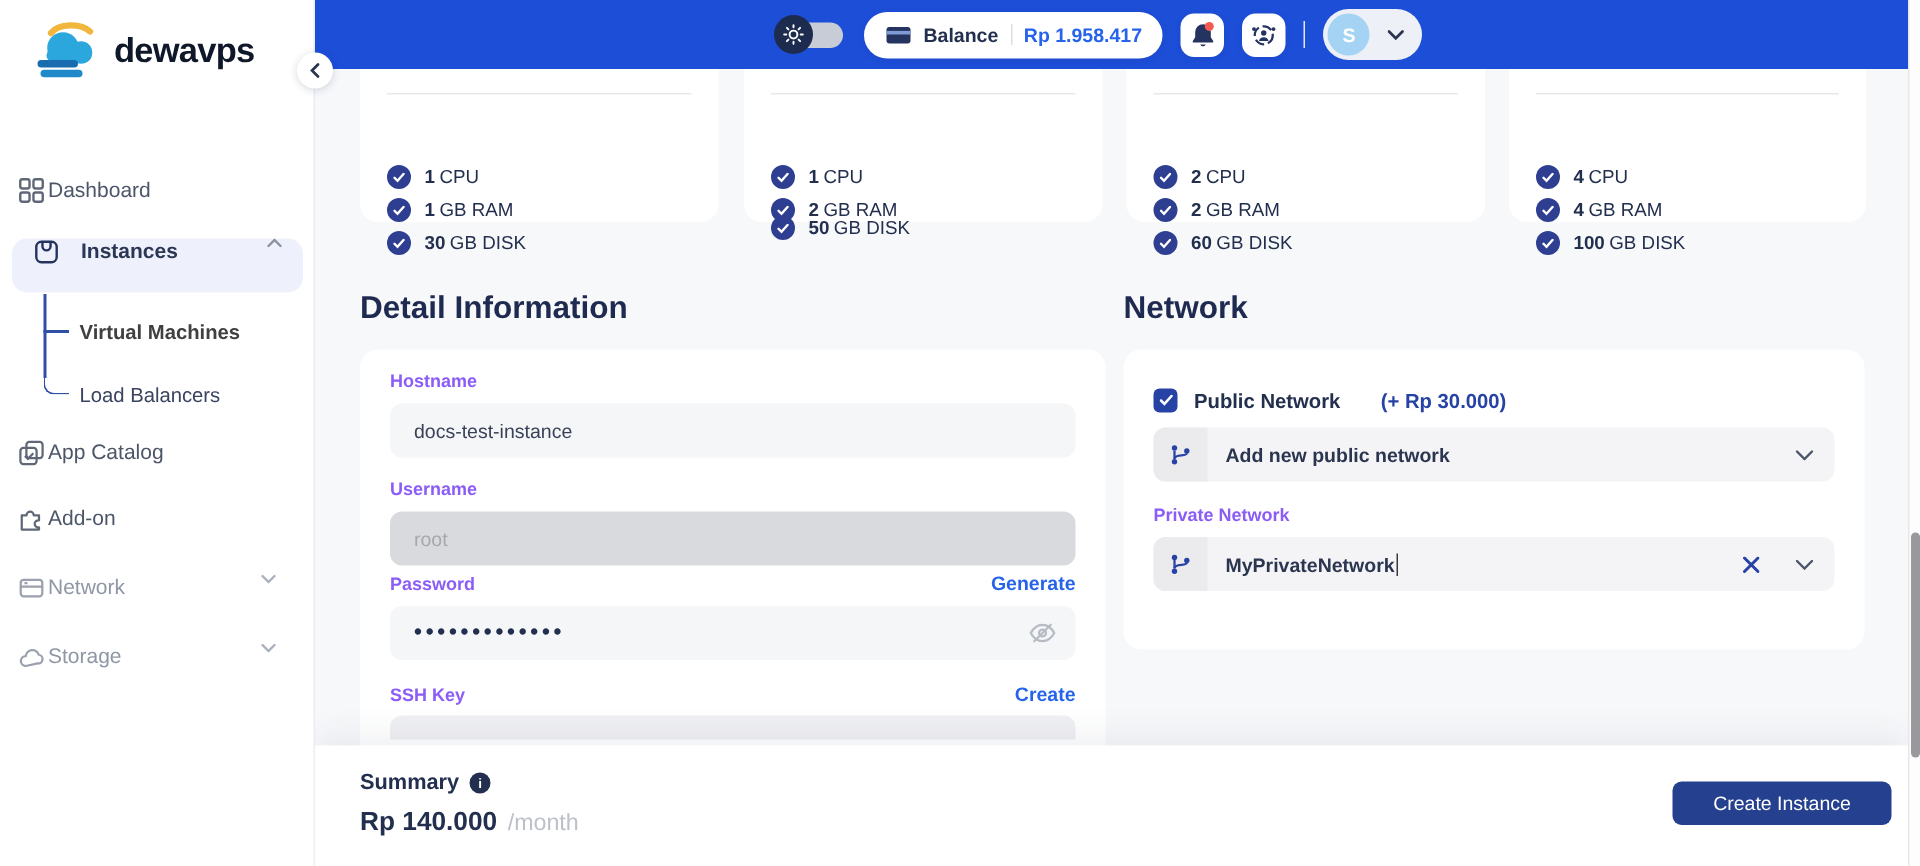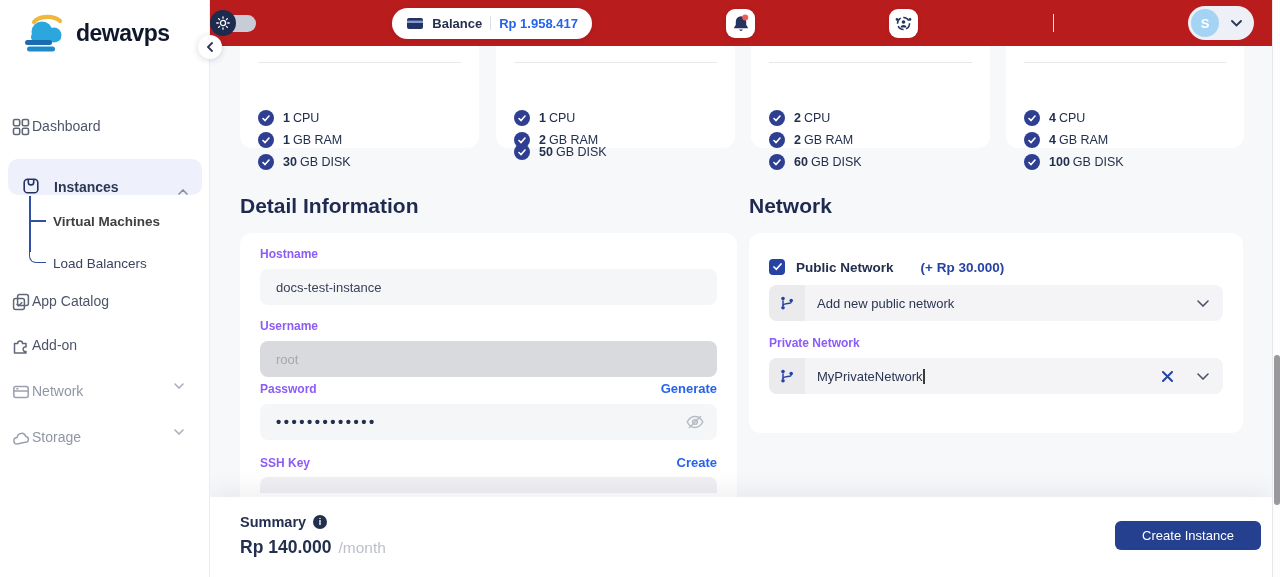--- a/index.html
+++ b/index.html
@@ -15,35 +15,35 @@
   .logo { position:absolute; left:18px; top:12px; display:flex; align-items:center; gap:6px; }
   .logo-text { font-size:23px; font-weight:700; color:#0f172a; letter-spacing:-0.5px; }
   .collapse-btn { position:absolute; left:198px; top:35px; width:24px; height:24px;
     background:#fff; border-radius:50%; box-shadow:0 1px 6px rgba(30,40,80,.18);
     display:flex; align-items:center; justify-content:center; z-index:40; cursor:pointer; }
   .nav-item { position:absolute; left:12px; width:186px; height:28px;
     display:flex; align-items:flex-start; gap:2px; cursor:pointer; }
   .nav-item .lbl { font-size:14px; color:#4d5568; }
   .nav-item.dim .lbl { color:#8f96a5; }
   .nav-active { position:absolute; left:8px; top:159px; width:194px; height:36px;
-    background:#eef1fb; border-radius:10px; display:flex; align-items:flex-end;
+    background:#eef1fb; border-radius:10px; display:flex; align-items:flex-start;
     gap:14px; padding-left:14px; cursor:pointer; }
   .nav-active .lbl { font-size:14px; color:#2c3655; font-weight:600; }
   .chev-right { margin-left:auto; margin-right:14px; }
   .tree-v { position:absolute; left:29px; top:196px; width:1.5px; height:56px; background:#3050a8; }
   .tree-h1 { position:absolute; left:29px; top:220px; width:17px; height:1.5px; background:#3050a8; }
   .tree-elbow { position:absolute; left:29px; top:250px; width:17px; height:13px;
     border-left:1.5px solid #3050a8; border-bottom:1.5px solid #3050a8; border-bottom-left-radius:7px; }
   .sub-item { position:absolute; left:53px; font-size:13.5px; cursor:pointer; }
   .sub-item.active { color:#404040; font-weight:700; }
   .sub-item.normal { color:#3a4461; font-weight:500; }
   
   .topbar { position:absolute; left:210px; top:0; width:1062px; height:46px;
-    background:#b91c1c; z-index:10; display:flex; align-items:center;
-    justify-content:space-between; padding-right:18px; gap:12px; }
+    background:#1d4ed8; z-index:10; display:flex; align-items:center;
+    justify-content:center; padding-right:18px; gap:12px; }
   .theme-toggle { position:relative; width:48px; height:28px; cursor:pointer; }
   .toggle-track { position:absolute; left:12px; top:6px; width:34px; height:17px;
     background:#c7ccd6; border-radius:9px; }
   .toggle-knob { position:absolute; left:0; top:1px; width:26px; height:26px;
     background:#1d2b4f; border-radius:50%; display:flex; align-items:center; justify-content:center; }
   .balance-pill { height:31px; background:#fff; border-radius:17px;
     box-shadow:0 1px 5px rgba(30,40,80,.10); display:flex; align-items:center;
     padding:0 14px; gap:8px; cursor:pointer; }
   .balance-lbl { font-size:13px; font-weight:700; color:#232f4e; }
   .balance-sep { width:1px; height:14px; background:#dcdfe6; }
@@ -84,21 +84,21 @@
   .password-box { position:relative; display:flex; align-items:center; }
   .pw-dots { font-size:15px; font-weight:700; color:#232f4e; letter-spacing:2.5px; line-height:36px; }
   .pw-eye { position:absolute; right:12px; top:8px; cursor:pointer; }
   .partial-input { margin-top:7px; height:16px; background:#f0f0f3; border-radius:8px 8px 0 0; }
   .checkbox-row { display:flex; align-items:center; gap:11px; margin-top:6px; }
   .checkbox { width:16px; height:16px; background:#2742a5; border-radius:4px;
     display:flex; align-items:center; justify-content:center; cursor:pointer; flex:none; }
   .cb-label { font-size:13.5px; font-weight:700; color:#232f4e; }
   .cb-price { font-size:13.5px; font-weight:700; color:#2742a5;margin-left:16px; }
   .select { position:relative; height:36px; background:#f4f4f7; border-radius:8px;
-    display:flex; align-items:center; cursor:pointer; }
+    display:flex; align-items:center; cursor:pointer;font-weight:bold; }
   .select-icon-cell { width:36px; height:36px; background:#ebebee; border-radius:8px 0 0 8px;
     display:flex; align-items:center; justify-content:center; flex:none; }
   .select-text { font-size:13px; color:#2b3550; margin-left:12px; }
   .select-chev { position:absolute; right:14px; top:15px; }
   .select-clear { position:absolute; right:48px; top:10px; width:16px; height:16px; cursor:pointer; }
   .text-cursor { display:inline-block; width:1.5px; height:15px; background:#3a3a3a;
     vertical-align:middle; margin-left:1px; }
   
   .bottom-bar { position:absolute; left:210px; top:497px; width:1062px; height:80px;
     background:#fff; box-shadow:0 -8px 20px rgba(40,50,80,.07); z-index:15; }

